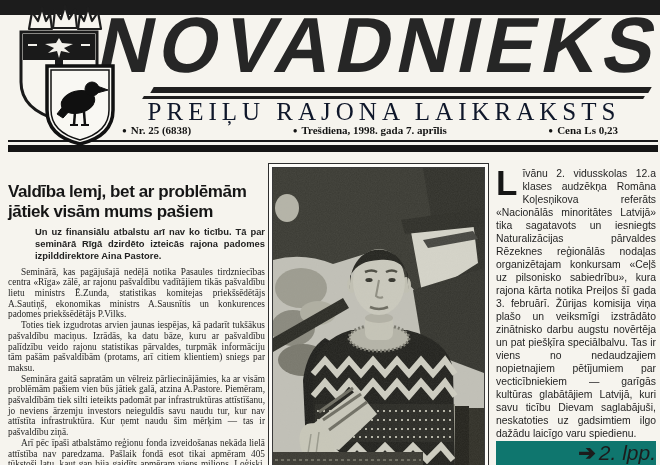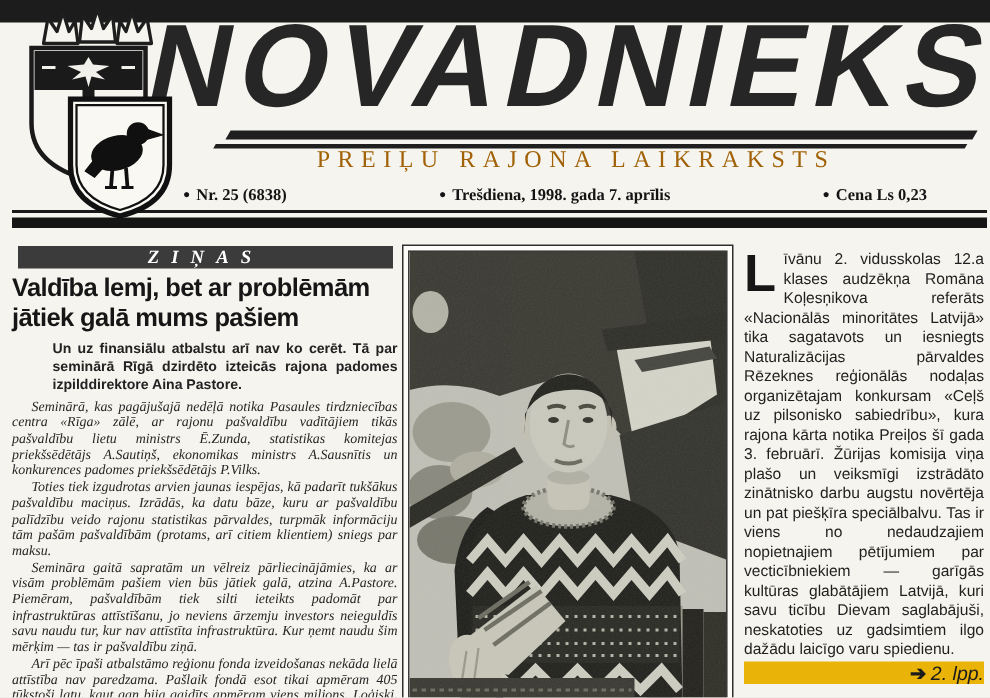--- a/index.html
+++ b/index.html
@@ -11,54 +11,54 @@
   .crest  { position:absolute; left:5px; top:2px; z-index:5; }
   .np-title { position:absolute; left:92px; top:8px; z-index:2; white-space:nowrap;
               font-family:"Liberation Sans", sans-serif; font-weight:700;
               font-size:76px; line-height:1; letter-spacing:6px; color:#262626;
               transform:skewX(-12deg) scaleY(1.03); transform-origin:left bottom; }
   .title-bar1 { position:absolute; left:152px; top:87px; width:498px; height:6px;
                 background:#1f1f1f; transform:skewX(-30deg); }
   .title-bar2 { position:absolute; left:143px; top:96px; width:501px; height:3px;
                 background:#1f1f1f; transform:skewX(-30deg); }
   .subtitle { position:absolute; left:120px; top:98px; width:528px; text-align:center;
-              font-size:16px; letter-spacing:5px; color:#a16207; white-space:nowrap; }
+              font-size:25px; letter-spacing:5px; color:#0f172a; white-space:nowrap; }
   .dateline { position:absolute; left:122px; top:124px; width:496px; display:flex;
               justify-content:space-between; font-weight:700; font-size:11px; color:#141414;align-items:center; }
   .dateline .bullet { font-size:8px; vertical-align:1px; margin-right:4px; }
   .rule-thin  { position:absolute; left:8px; top:140px; width:650px; height:2px; background:#1a1a1a; }
   .rule-thick { position:absolute; left:8px; top:145px; width:650px; height:7px; background:#151515; }
 
   
   .section-bar { position:absolute; left:12px; top:164px; width:250px; height:15px;
                  background:#3b3b3b; color:#ffffff; text-align:center;
                  font-style:italic; font-weight:700; font-size:12.5px;
                  letter-spacing:8px; line-height:15px; }
   .left-col { position:absolute; left:8px; top:182px; width:257px; }
   .headline { margin:0 0 4px 0; font-family:"Liberation Sans", sans-serif; font-weight:700;
               font-size:17px; line-height:20px; letter-spacing:-0.4px; color:#161616; }
   .standfirst { margin:0 0 4px 27px; font-family:"Liberation Sans", sans-serif; font-weight:700;
                 font-size:9.4px; line-height:12.2px; color:#222; text-align:justify; }
   .body-p { margin:0; font-size:9.3px; line-height:10.7px; text-align:justify;
-            text-indent:13px; color:#262626;font-style:italic; }
+            text-indent:13px; color:#262626; }
 
   
   .photo { position:absolute; left:268px; top:163px; margin:0; box-sizing:border-box;
            width:221px; height:312px; background:#fdfcf8; border:1.5px solid #2e2e2e; padding:3px; }
   .photo svg { display:block; width:211px; height:300px; border:1px solid #3a3a3a; background:#c2c1b8; }
 
   
   .right-col { position:absolute; left:496px; top:167px; width:160px;
                font-family:"Liberation Sans", sans-serif; font-size:10.4px; line-height:13px;
                text-align:justify; color:#1f1f1f; max-height:273px; overflow:hidden; }
   .dropcap { float:left; font-family:"Liberation Sans", sans-serif; font-weight:700;
              font-size:35px; line-height:28px; padding:2px 5px 0 0; color:#161616; }
   .continue { position:absolute; left:496px; top:441px; width:160px; text-align:right;
-              font-family:"Liberation Sans", sans-serif; font-style:italic; font-size:13px;
-              color:#1c1c1c; background:#eab308; }
+              font-family:"Liberation Sans", sans-serif; font-style:italic; font-size:21px;
+              color:#1c1c1c; background:#0f766e; }
   .continue .arrow { font-style:normal; font-weight:700; margin-right:3px; }
 </style>
 </head>
 <body>
 
 <div class="page">
 
   <div class="topbar"></div>
 
   <div class="crest">
@@ -100,25 +100,24 @@
 
   <div class="dateline">
     <span><span class="bullet">●</span><span>Nr. 25 (6838)</span></span>
     <span><span class="bullet">●</span><span>Trešdiena, 1998. gada 7. aprīlis</span></span>
     <span><span class="bullet">●</span><span>Cena Ls 0,23</span></span>
   </div>
 
   <div class="rule-thin"></div>
   <div class="rule-thick"></div>
 
-  <div class="section-bar">ZIŅAS</div>
 
   <section class="left-col">
-    <h1 class="headline">Valdība lemj, bet ar problēmām jātiek galā mums pašiem</h1>
-    <p class="standfirst">Un uz finansiālu atbalstu arī nav ko cerēt. Tā par seminārā Rīgā dzirdēto izteicās rajona padomes izpilddirektore Aina Pastore.</p>
+    <h1 class="headline">Valdība lemj, bet ar problēmām jātiek visām mums pašiem</h1>
+    <p class="standfirst">Un uz finansiālu atbalstu arī nav ko ticību. Tā par seminārā Rīgā dzirdēto izteicās rajona padomes izpilddirektore Aina Pastore.</p>
     <p class="body-p">Seminārā, kas pagājušajā nedēļā notika Pasaules tirdzniecības centra «Rīga» zālē, ar rajonu pašvaldību vadītājiem tikās pašvaldību lietu ministrs Ē.Zunda, statistikas komitejas priekšsēdētājs A.Sautiņš, ekonomikas ministrs A.Sausnītis un konkurences padomes priekšsēdētājs P.Vilks.</p>
     <p class="body-p">Toties tiek izgudrotas arvien jaunas iespējas, kā padarīt tukšākus pašvaldību maciņus. Izrādās, ka datu bāze, kuru ar pašvaldību palīdzību veido rajonu statistikas pārvaldes, turpmāk informāciju tām pašām pašvaldībām (protams, arī citiem klientiem) sniegs par maksu.</p>
     <p class="body-p">Semināra gaitā sapratām un vēlreiz pārliecinājāmies, ka ar visām problēmām pašiem vien būs jātiek galā, atzina A.Pastore. Piemēram, pašvaldībām tiek silti ieteikts padomāt par infrastruktūras attīstīšanu, jo neviens ārzemju investors neieguldīs savu naudu tur, kur nav attīstīta infrastruktūra. Kur ņemt naudu šim mērķim — tas ir pašvaldību ziņā.</p>
     <p class="body-p">Arī pēc īpaši atbalstāmo reģionu fonda izveidošanas nekāda lielā attīstība nav paredzama. Pašlaik fondā esot tikai apmēram 405 tūkstoši latu, kaut gan bija gaidīts apmēram viens miljons. Loģiski, ka tad jau var arī teikt, ka rajoni nav iesnieguši pietiekami pa-</p>
   </section>
 
   <figure class="photo">
     <svg viewBox="0 0 211 300" preserveAspectRatio="none">
       <defs>
         <filter id="grain" x="0" y="0" width="100%" height="100%">

